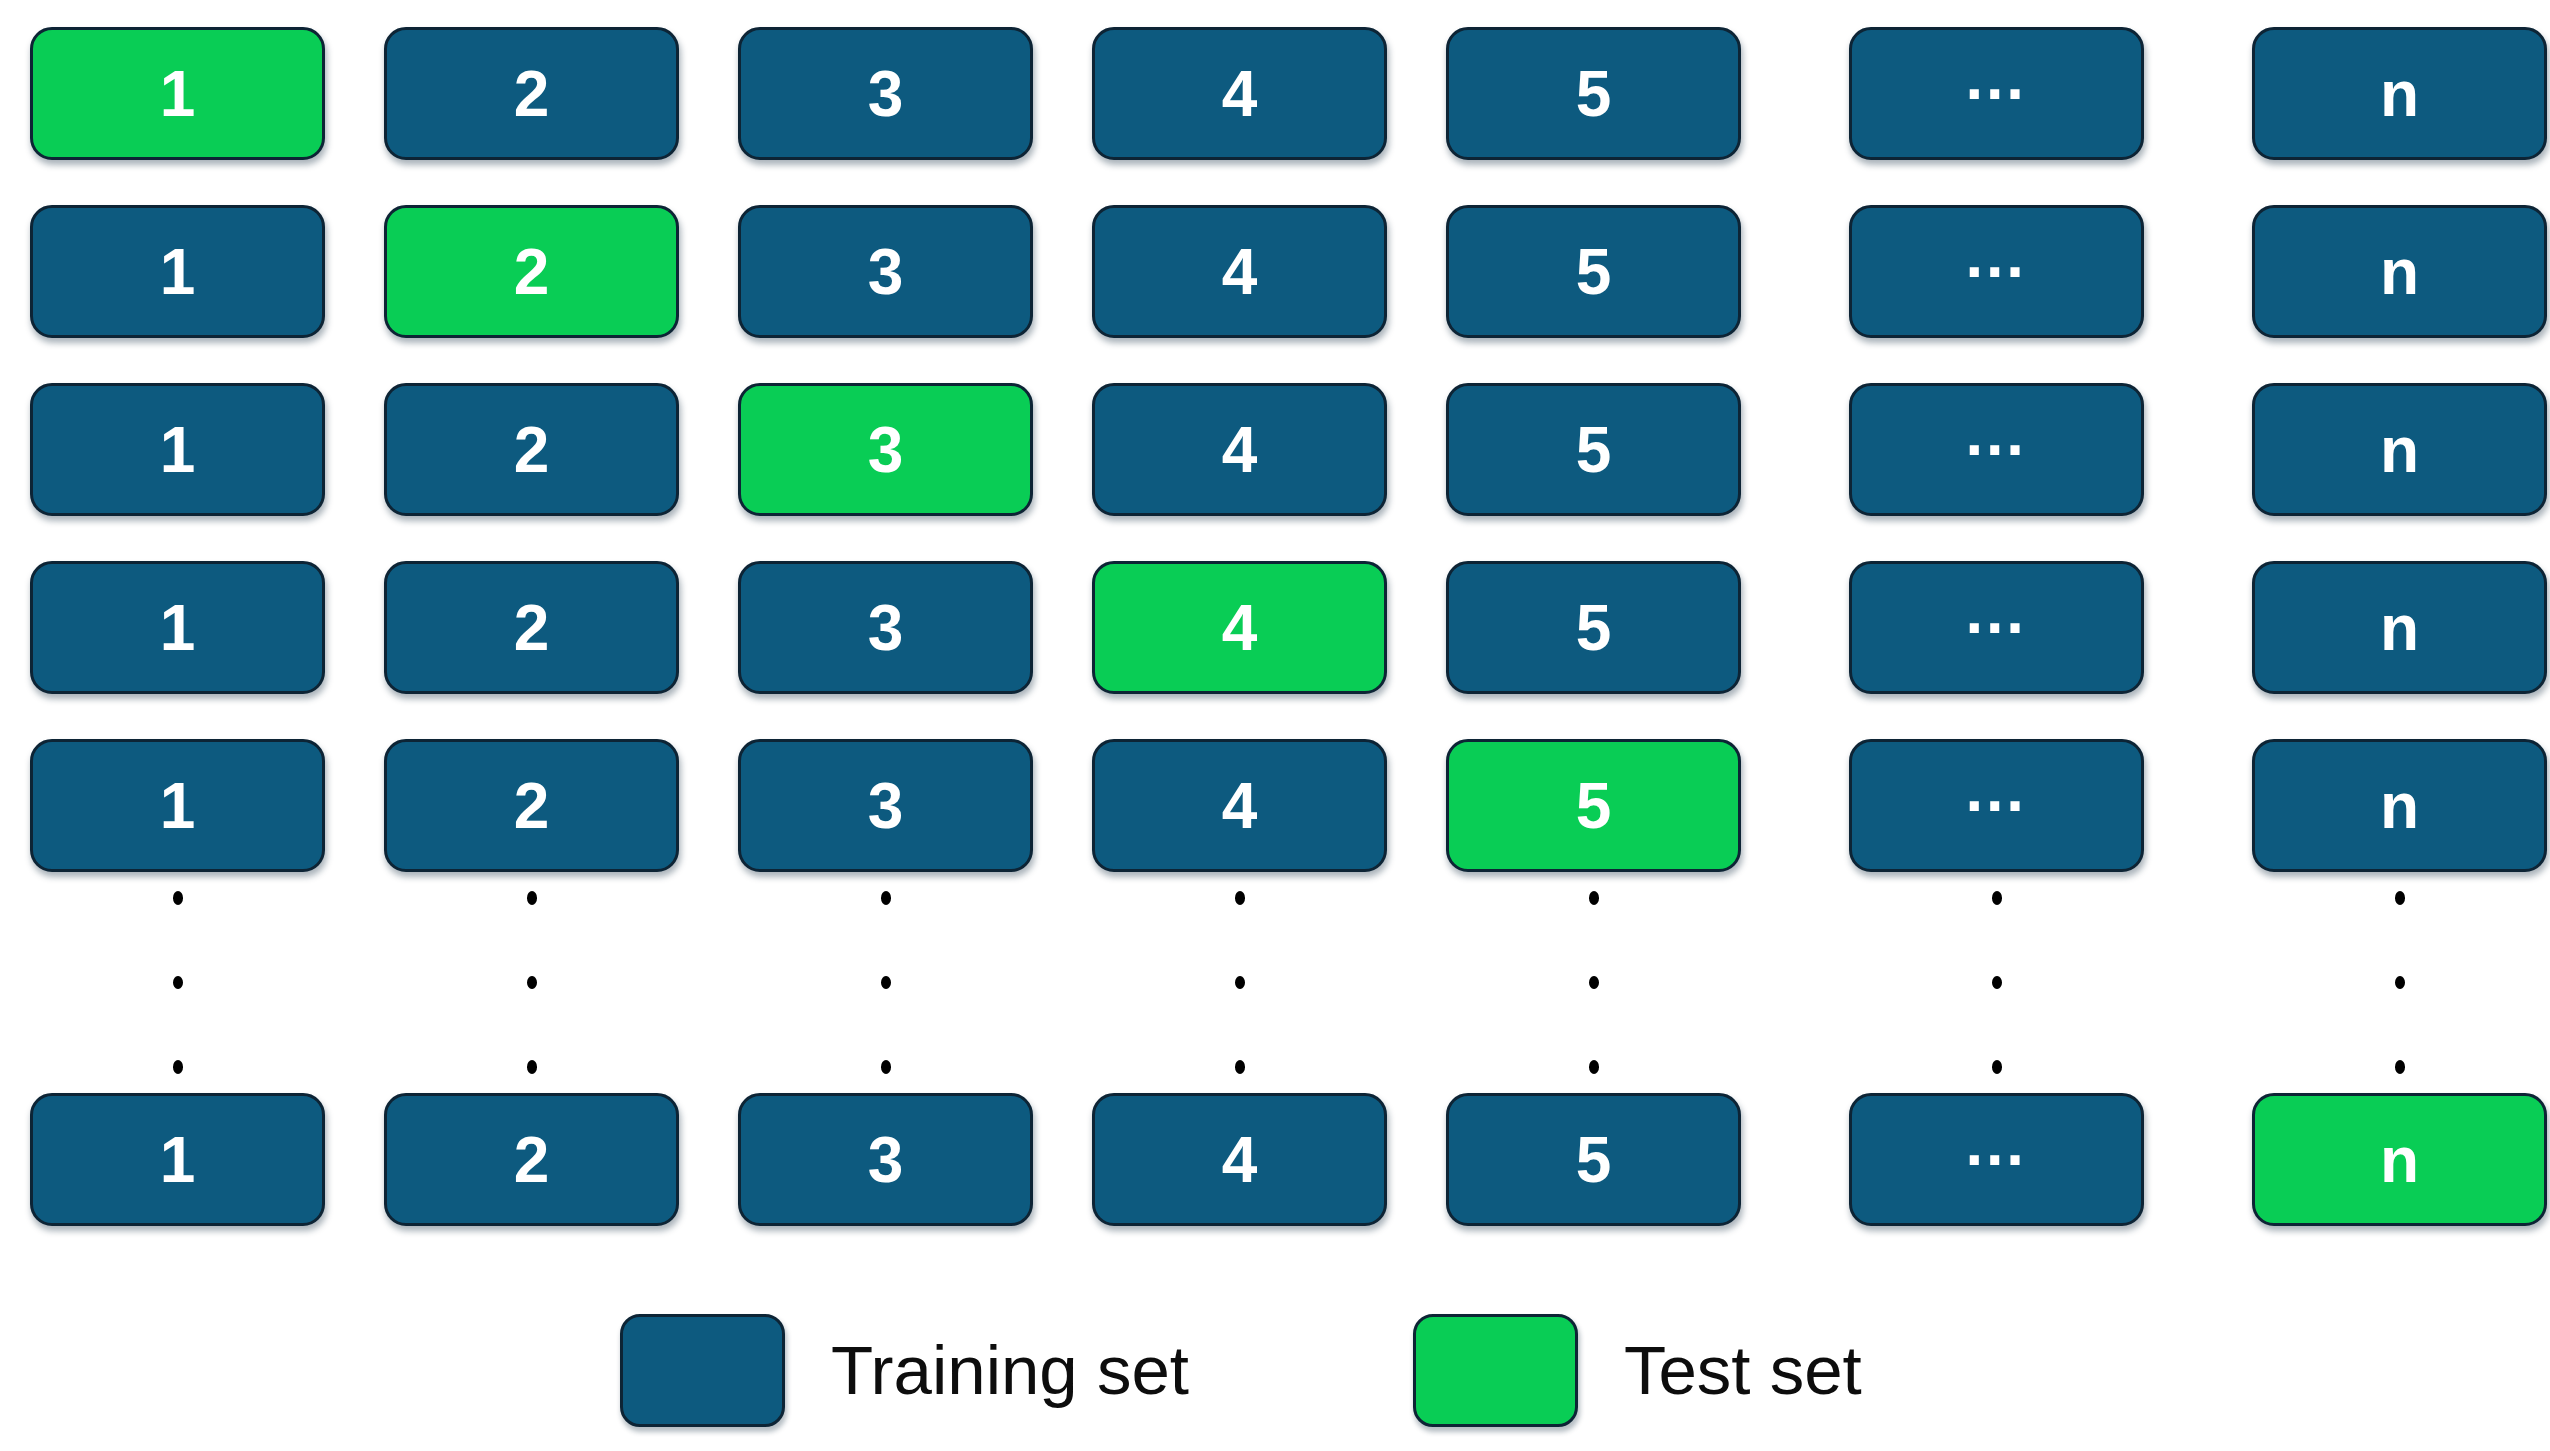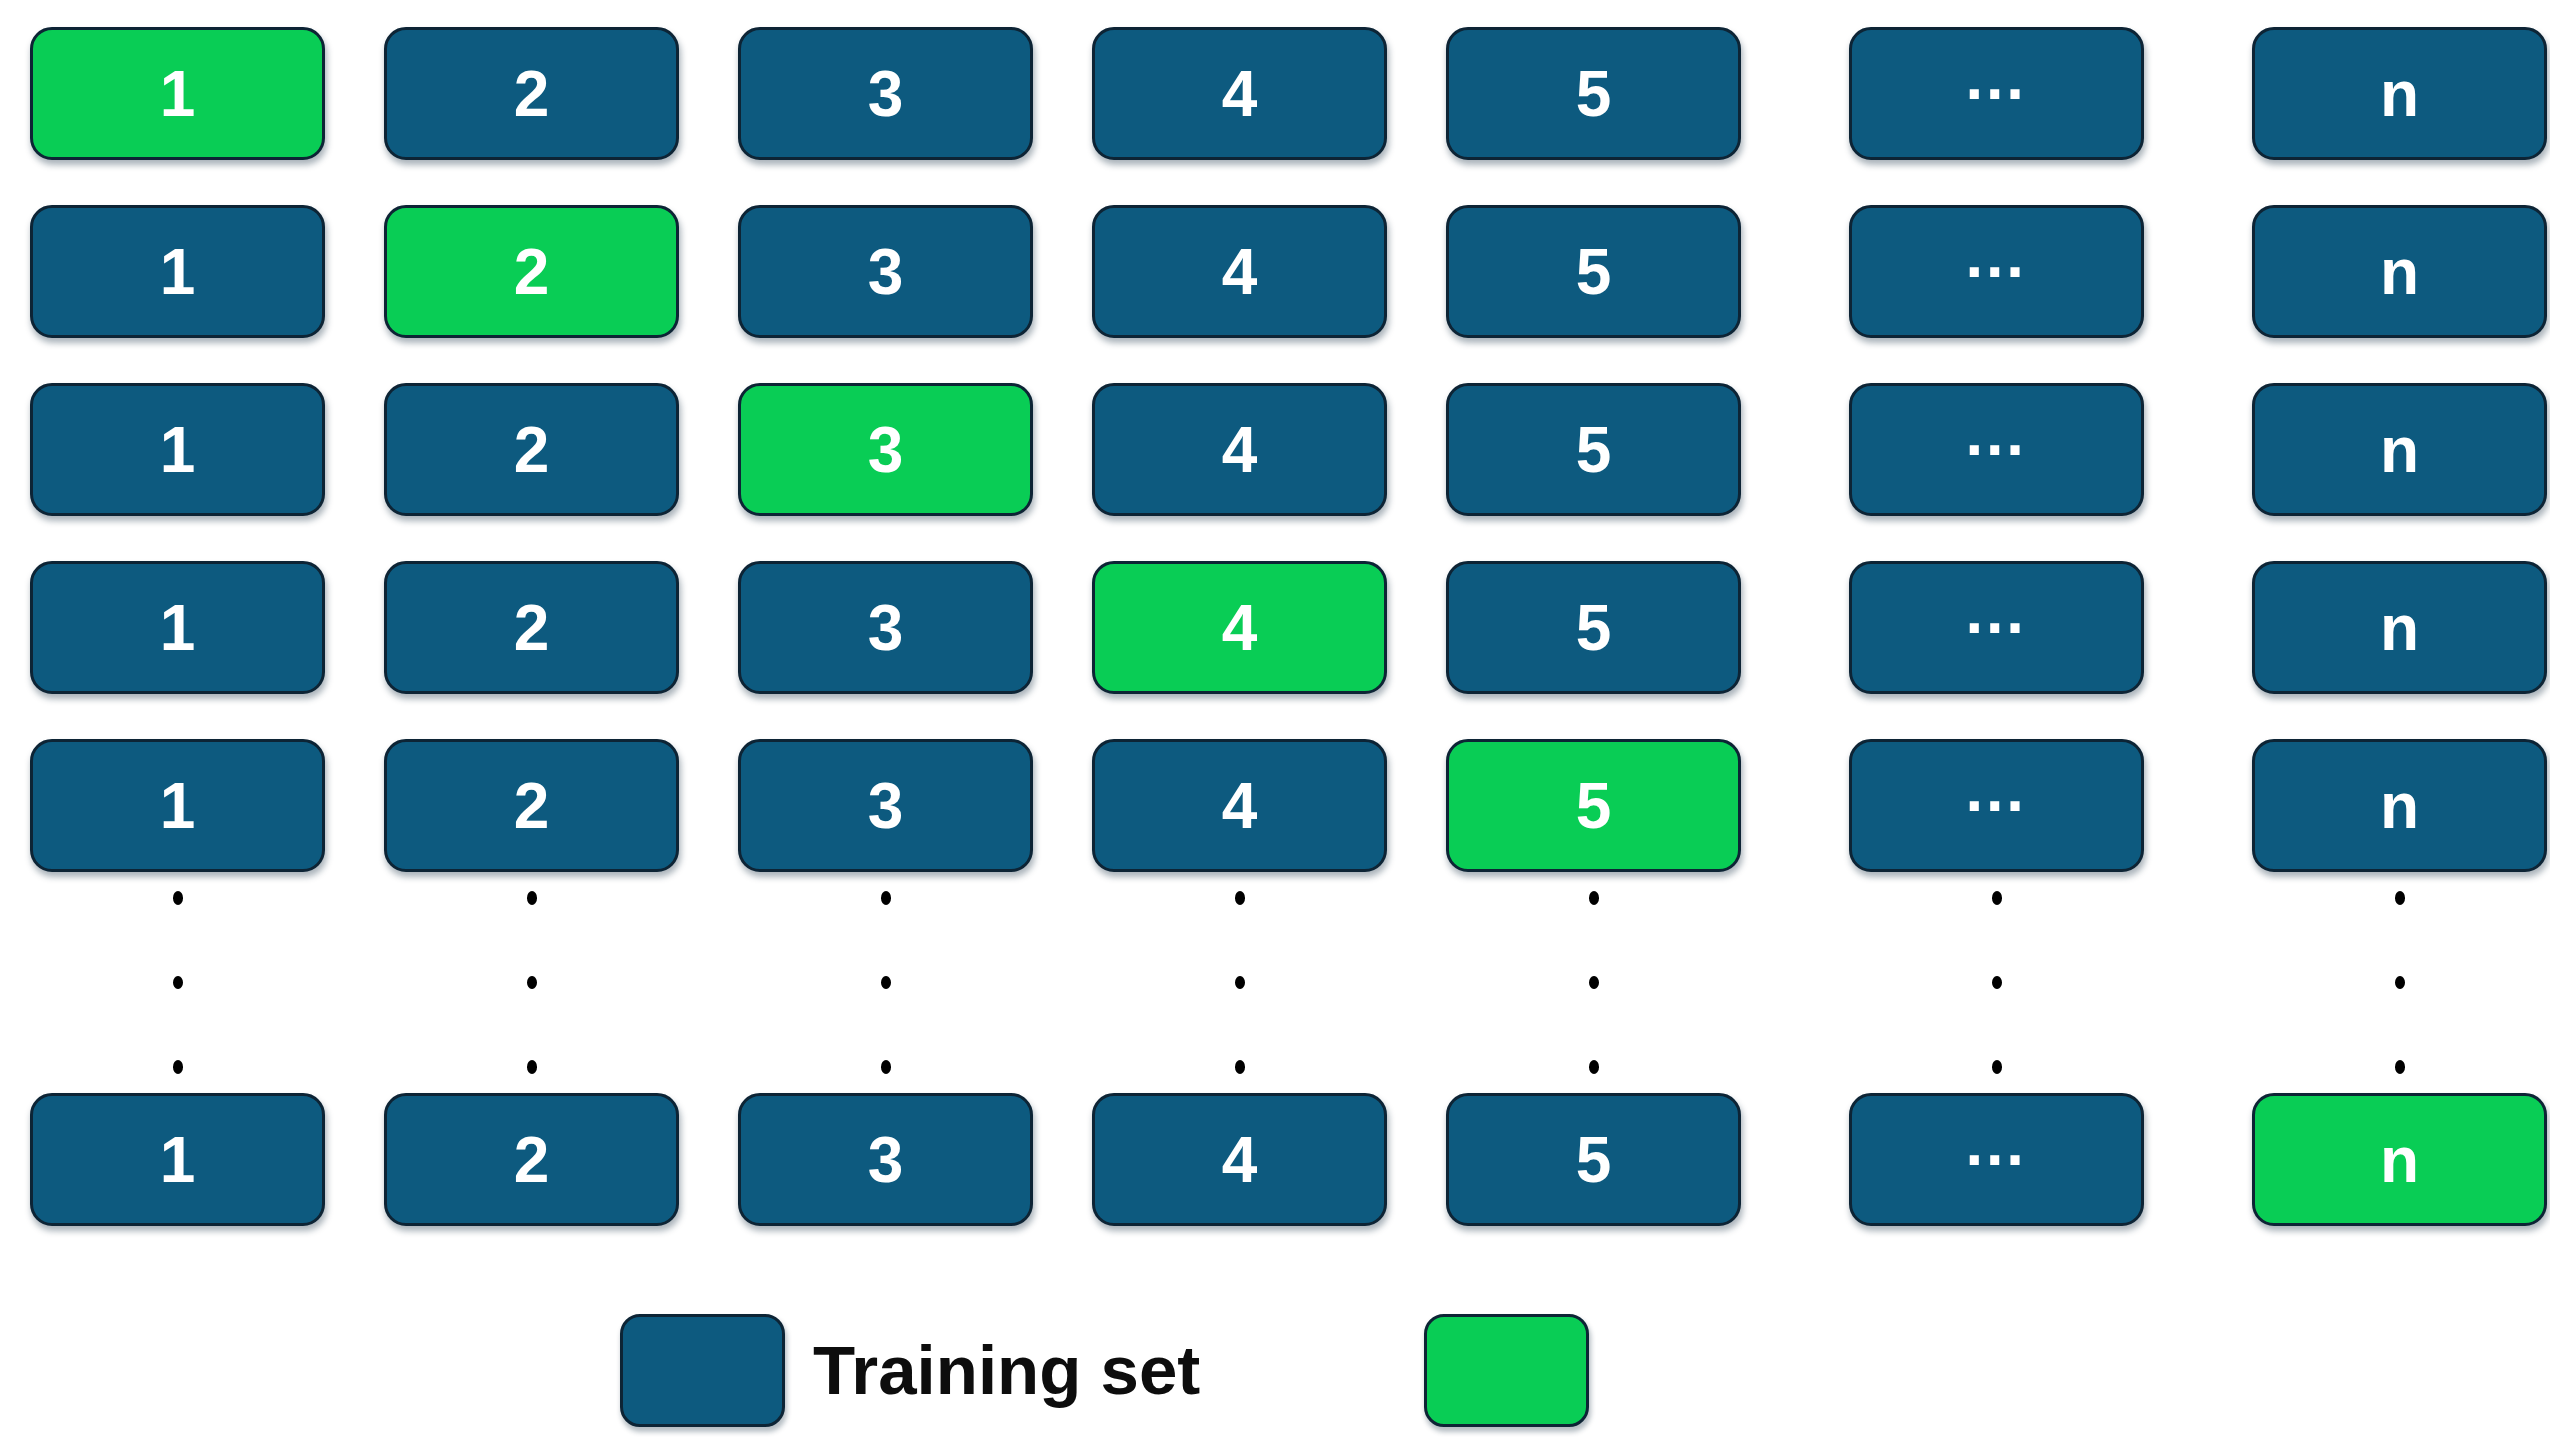--- a/index.html
+++ b/index.html
@@ -74,23 +74,23 @@
     box-sizing: border-box;
     width: 165px;
     height: 113px;
     border: 3.4px solid var(--border, #0d2435);
     border-radius: 20px;
     box-shadow: 1.7px 4.2px 5px rgba(13, 40, 60, 0.3);
   }
   .swatch.training { background: var(--training, #0d5a7f); }
   .swatch.test { background: var(--test, #09cd55); }
   .legend-label {
-    margin-left: 28px;
+    margin-left: 46px;
     font-size: 69px;
-    font-weight: 700;
+    font-weight: 400;
     color: var(--legendtext, #0d0d0d);
     line-height: 1;
   }
 </style>
 </head>
 <body>
 
 <div class="diagram">
 
   <div class="grid" id="grid">
@@ -271,17 +271,18 @@
       </div>
     </div>
 
   <div class="legend">
     <div class="legend-item">
       <span class="swatch training"></span>
       <span class="legend-label">Training set</span>
     </div>
     <div class="legend-item">
       <span class="swatch test"></span>
+      <span class="legend-label">Test set</span>
     </div>
   </div>
 
 </div>
 
 
 </body></html>

